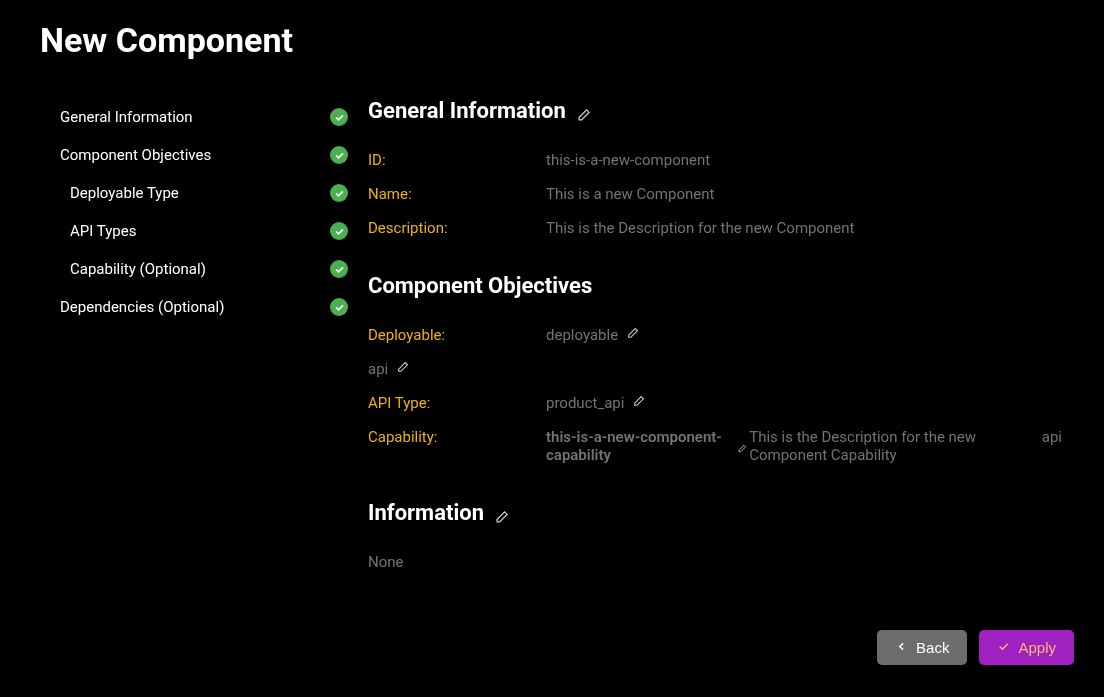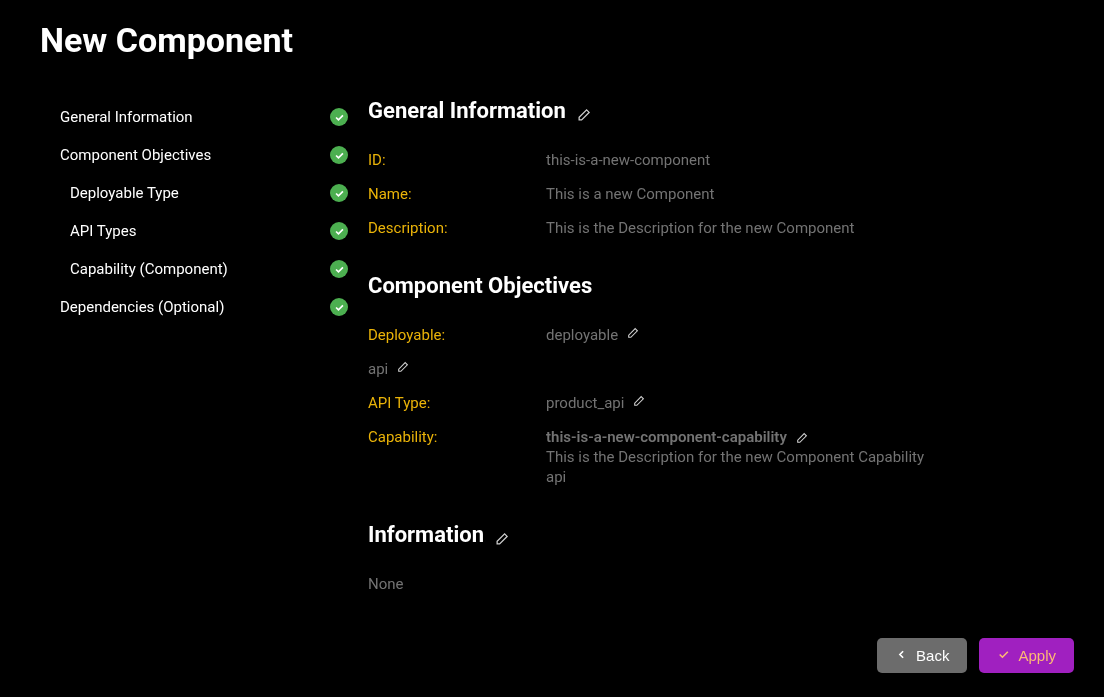--- a/index.html
+++ b/index.html
@@ -87,25 +87,25 @@
       flex-shrink: 0;
     }
     .row-value {
       color: #737373;
       display: flex;
       align-items: flex-start;
       gap: 8px;
       flex-wrap: wrap;
     }
     .row-value .text { display: inline-flex; gap: 8px; }
-    .cap-block { display: flex; flex-direction: column; gap: 2px; }
+    .cap-block { display: flex; gap: 2px; }
     .cap-line1 { display: inline-flex; align-items: center; gap: 8px; font-weight: 600; }
     .footer {
       position: absolute;
-      bottom: 24px;
+      bottom: 32px;
       right: 30px;
       display: flex;
       gap: 12px;
     }
     .btn {
       display: inline-flex;
       align-items: center;
       gap: 8px;
       padding: 9px 18px;
       border-radius: 5px;
@@ -158,21 +158,21 @@
     </div>
     <div class="step sub">
       <span class="step-label">API Types</span>
       <span class="check-icon">
         <svg viewBox="0 0 16 16" fill="none" stroke="#fff" stroke-width="2.5">
             <path d="M3 8l3.5 3.5L13 5"></path>
           </svg>
       </span>
     </div>
     <div class="step sub">
-      <span class="step-label">Capability (Component)</span>
+      <span class="step-label">Capability (Optional)</span>
       <span class="check-icon">
         <svg viewBox="0 0 16 16" fill="none" stroke="#fff" stroke-width="2.5">
             <path d="M3 8l3.5 3.5L13 5"></path>
           </svg>
       </span>
     </div>
     <div class="step">
       <span class="step-label">Dependencies (Optional)</span>
       <span class="check-icon">
         <svg viewBox="0 0 16 16" fill="none" stroke="#fff" stroke-width="2.5">

